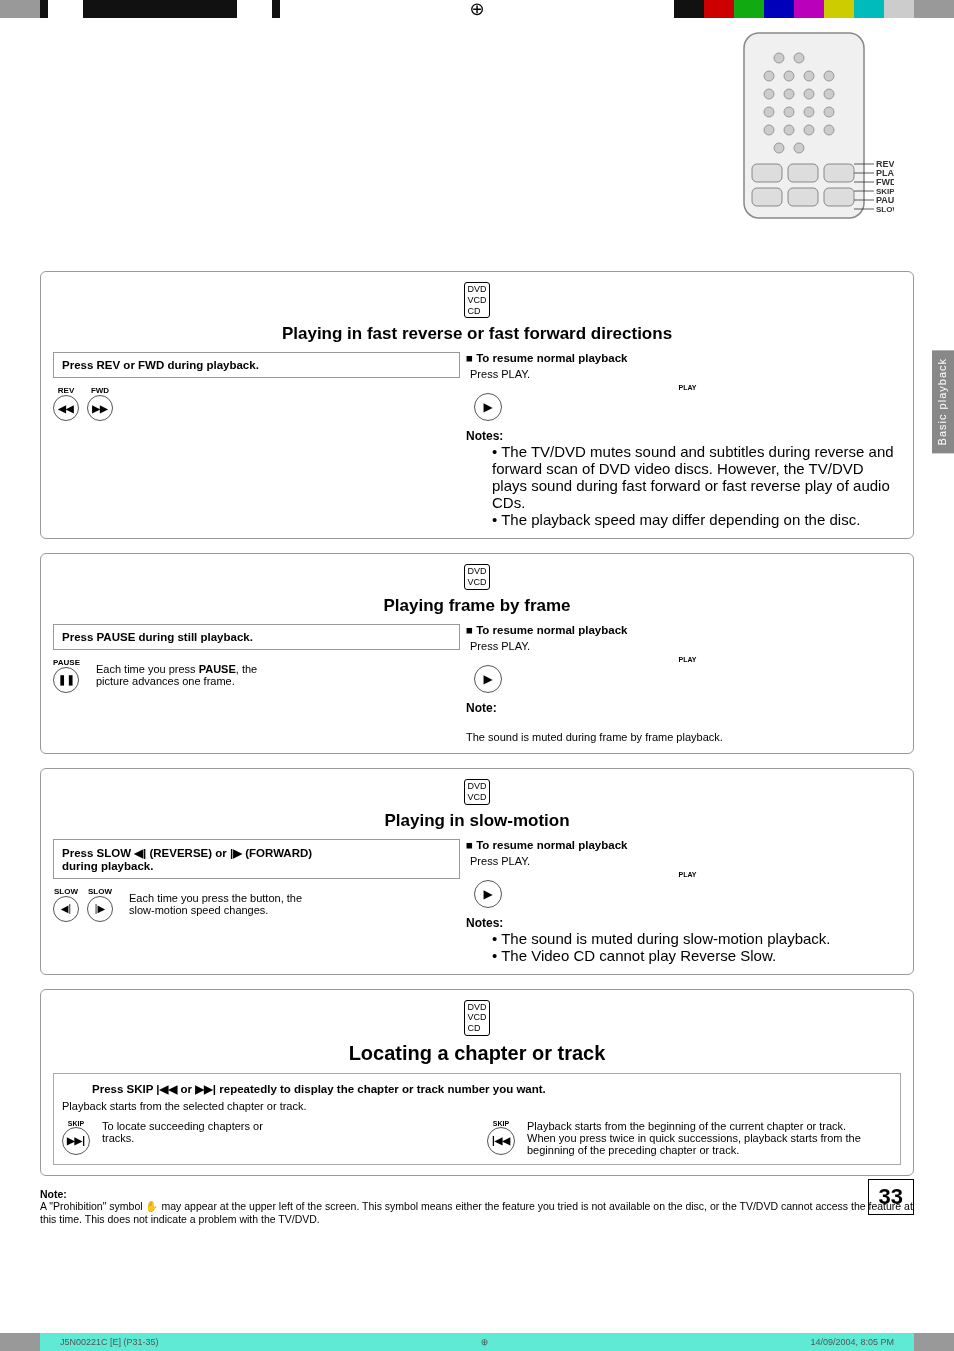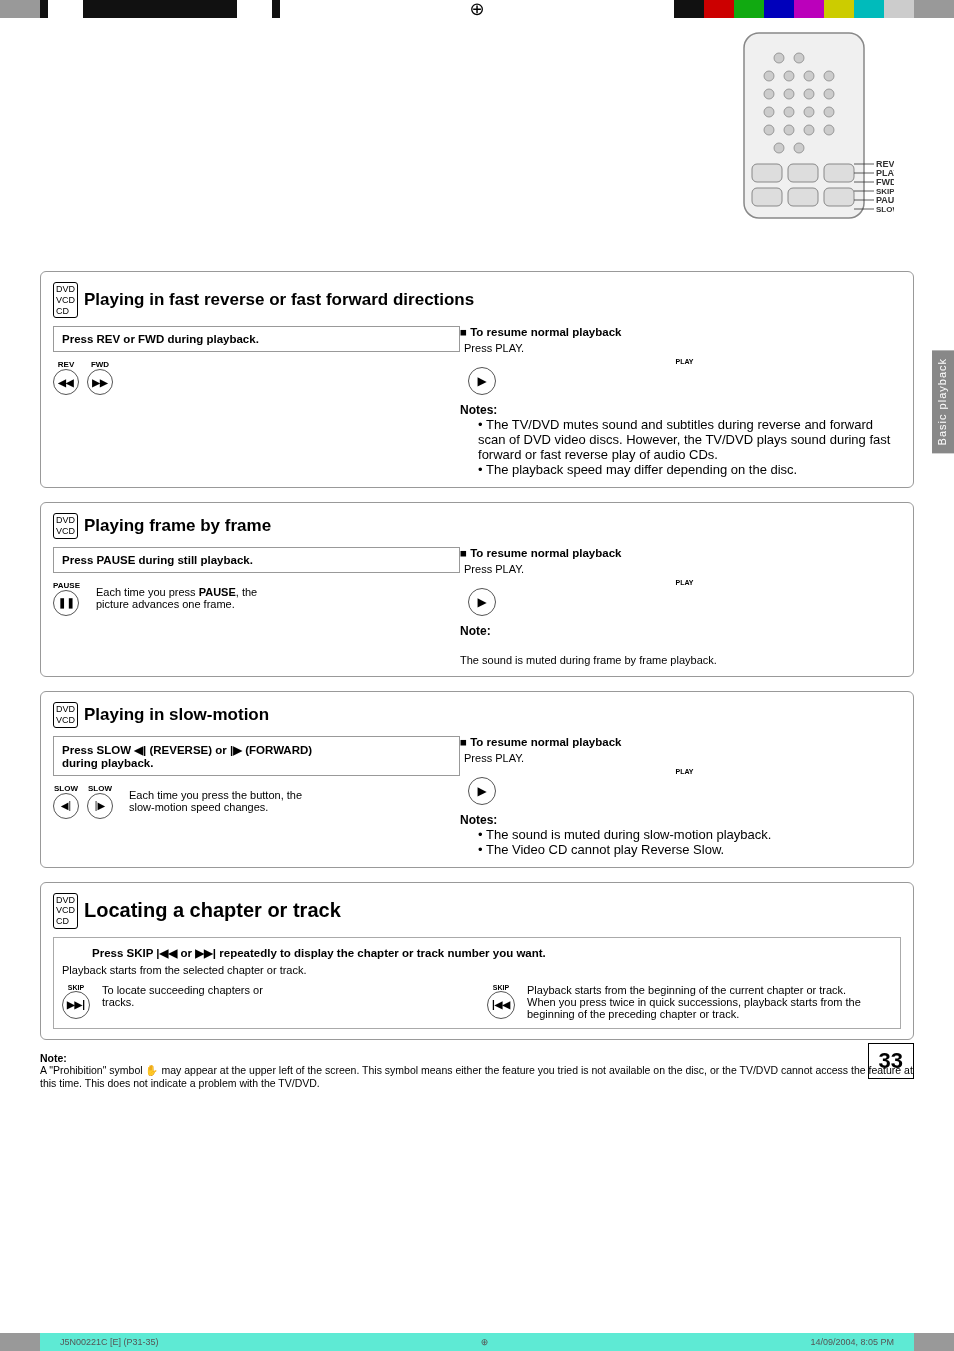--- a/index.html
+++ b/index.html
@@ -52,35 +52,36 @@
       padding: 10px 12px;
       clear: both;
     }
     .section-title {
       font-size: 17px;
       font-weight: bold;
       margin-bottom: 8px;
       display: flex;
       align-items: center;
       gap: 6px;
+      flex-direction: column;
     }
     .section-title .dvd-icon {
       font-size: 9px;
       border: 1px solid #000;
       border-radius: 3px;
       padding: 1px 2px;
       white-space: nowrap;
       font-weight: normal;
       display: inline-block;
       line-height: 1.2;
     }
 
     .two-col {
       display: flex;
-      gap: 0;
+      gap: 6px;
     }
     .col-left { flex: 0 0 48%; }
     .col-right { flex: 1; }
 
     .press-box {
       border: 1px solid #999;
       padding: 6px 8px;
       margin-bottom: 8px;
       font-weight: bold;
       font-size: 11.5px;
@@ -122,21 +123,21 @@
       justify-content: center;
       border: 1.5px solid #555;
       border-radius: 50%;
       width: 28px;
       height: 28px;
       font-size: 12px;
     }
 
     .note-heading { font-weight: bold; margin-top: 4px; }
     .note-text { font-size: 11px; margin-top: 16px; }
-    .note-item { font-size: 13px; margin-left: 18px; }
+    .note-item { font-size: 15px; margin-left: 26px; }
     .note-item::before { content: '• '; }
 
     .to-resume { font-weight: bold; font-size: 11.5px; margin-bottom: 4px; }
     .press-play { font-size: 11px; margin-left: 4px; margin-bottom: 4px; }
 
     
     .locating-box {
       border: 1.5px solid #999;
       border-radius: 6px;
       margin-bottom: 12px;

